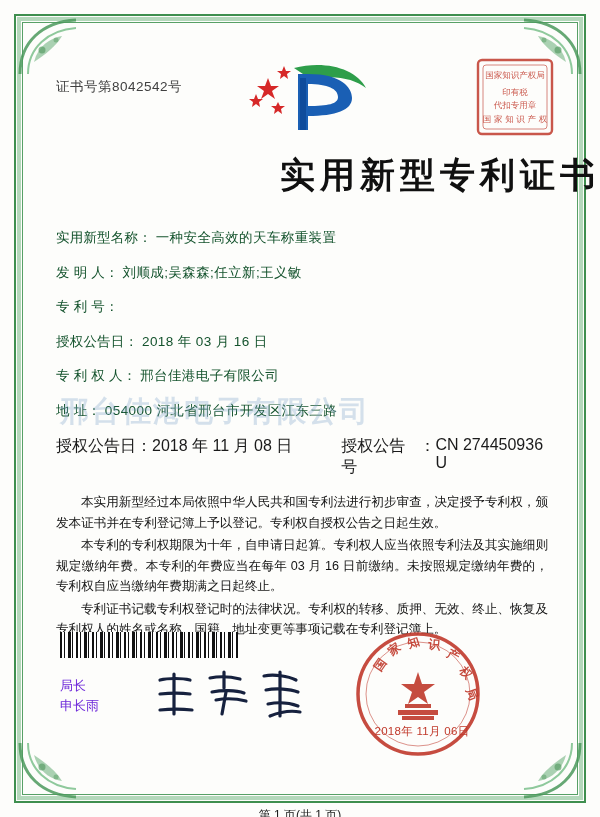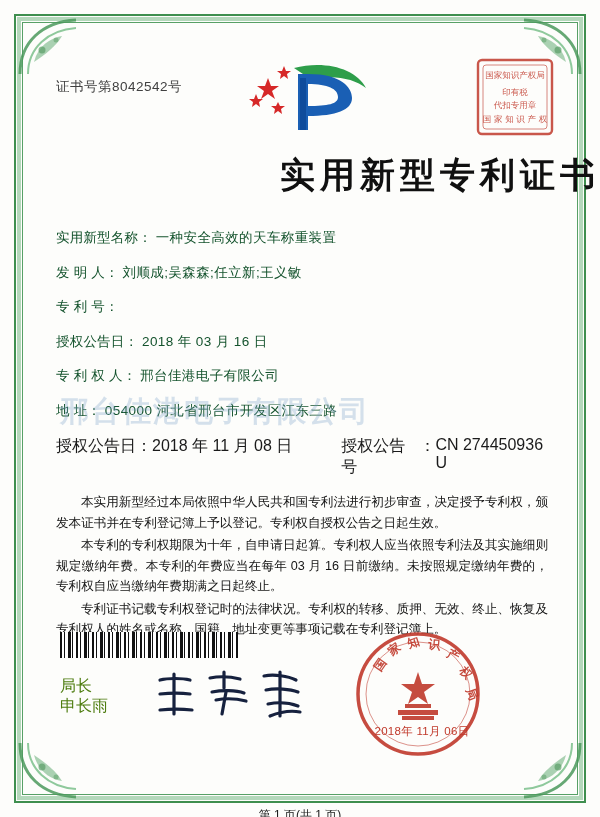--- a/index.html
+++ b/index.html
@@ -148,23 +148,23 @@
       #111 4px, #111 5px, #fff 5px, #fff 8px,
       #111 8px, #111 11px, #fff 11px, #fff 12px,
       #111 12px, #111 13px, #fff 13px, #fff 16px
     );
   }
 
   
   .sig-label {
     position: absolute;
     left: 60px; top: 676px;
-    font-size: 16px;
+    font-size: 13px;
     line-height: 20px;
-    color: #4d7c0f;
+    color: #6d28d9;
   }
   .sig-hand {
     position: absolute;
     left: 148px; top: 666px;
     width: 160px; height: 58px;
   }
 
   .stamp-main {
     position: absolute;
     left: 352px; top: 628px;

